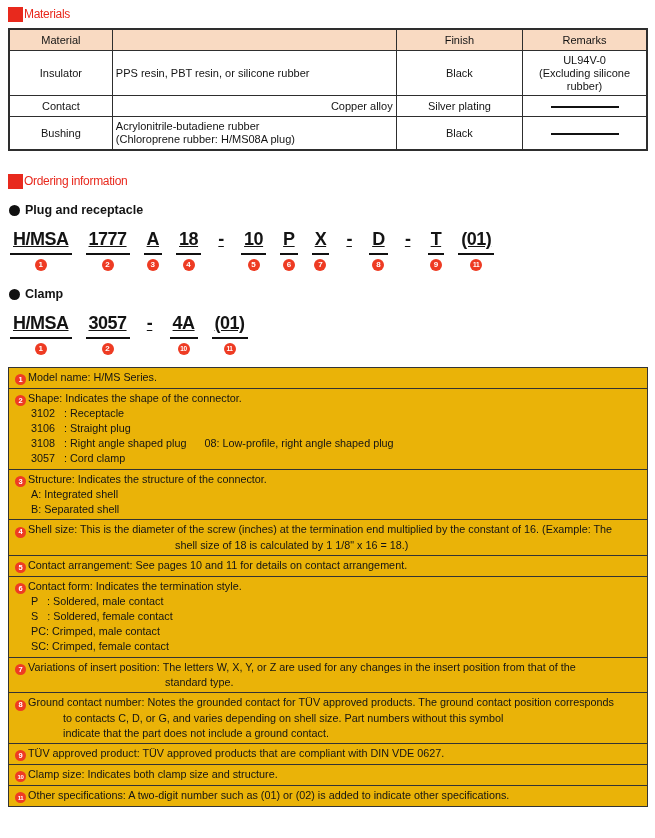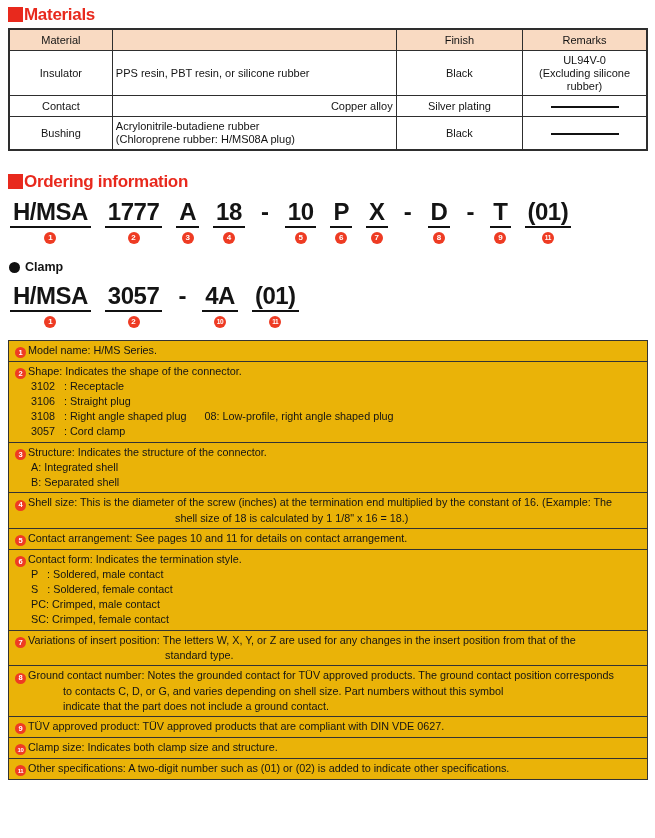--- a/index.html
+++ b/index.html
@@ -12,37 +12,37 @@
   html,body{margin:0;padding:0;background:#ffffff;}
   .page{
     width:655px;height:838px;box-sizing:border-box;
     background:#ffffff;color:var(--ink);
     font-family:"Liberation Sans", sans-serif;
     padding:4px 7px 0 8px;overflow:hidden;position:relative;
   }
   
   .sec-title{display:flex;align-items:center;margin:2px 0 5px 0;}
   .sq{width:15px;height:15px;background:var(--red);flex:0 0 auto;}
-  .sec-title-text{color:var(--red);font-weight:bold;font-size:17px;letter-spacing:-0.3px;line-height:17px;margin-left:1px;}
+  .sec-title-text{color:var(--red);font-weight:normal;font-size:12px;letter-spacing:-0.3px;line-height:17px;margin-left:1px;}
   
   table.mat{border-collapse:collapse;width:640px;table-layout:fixed;margin-top:2px;border:2px solid var(--line);}
   table.mat th, table.mat td{border:1px solid var(--line);font-size:11px;line-height:14px;padding:2px 3px;vertical-align:middle;}
   table.mat th{background:var(--peach);font-weight:normal;height:16px;text-align:center;}
   col.c1{width:103px}col.c2{width:283px}col.c3{width:126px}col.c4{width:124px}
   td.cc{text-align:center;}
   td.desc{text-align:left;padding-left:7px;}
   tr.r-shell td{height:34px;} tr.r-insul td{height:40px;} tr.r-contact td{height:16px;} tr.r-bush td{height:28px;}
   .remark-dash{display:inline-block;width:68px;border-top:2px solid #111;vertical-align:middle;}
   
   .bullet-row{display:flex;align-items:center;gap:5px;font-weight:bold;font-size:12.5px;margin:13px 0 0 1px;}
   .bullet{width:11px;height:11px;border-radius:50%;background:#101010;flex:0 0 auto;}
   
   .code-row{display:flex;gap:14px;margin:9px 0 0 2px;align-items:flex-start;}
   .seg{display:flex;flex-direction:column;align-items:center;}
-  .seg-text{font-weight:bold;font-size:24px;line-height:26px;letter-spacing:-0.5px;padding:0 3px 1px 3px;border-bottom:2.5px solid #111;white-space:nowrap;}
+  .seg-text{font-weight:bold;font-size:18px;line-height:26px;letter-spacing:-0.5px;padding:0 3px 1px 3px;border-bottom:2.5px solid #111;white-space:nowrap;text-decoration:underline;}
   .seg.dash .seg-text{border-bottom:2.5px solid transparent;padding:0;}
   .seg-circ{margin-top:4px;width:12px;height:12px;border-radius:50%;background:var(--circ);color:#fff;
     font-size:8px;font-weight:bold;display:flex;align-items:center;justify-content:center;line-height:1;}
   .seg-circ.two{font-size:6.5px;letter-spacing:-0.4px;}
   .seg.dash .seg-circ{visibility:hidden;}
   
   .notes{margin-top:12px;width:640px;}
   .note{border:1.5px solid #333;background:#eab308;padding:2px 6px 3px 6px;margin-top:-1.5px;
     font-size:10.8px;line-height:15px;white-space:pre-wrap;}
   .note:first-child{margin-top:0;}
@@ -119,20 +119,24 @@
           <td class="cc"><span class="remark-dash"></span></td>
         </tr>
       </tbody>
   </table>
 
   <div class="sec-title" style="margin-top:22px;">
     <span class="sq"></span>
     <span class="sec-title-text">Ordering information</span>
   </div>
 
+  <div class="bullet-row">
+    <span class="bullet"></span>
+    <span>Plug and receptacle</span>
+  </div>
 
   <div class="code-row" id="plug-code">
       <div class="seg">
         <div class="seg-text">H/MSA</div>
         <div class="seg-circ">1</div>
       </div>
       <div class="seg">
         <div class="seg-text">1777</div>
         <div class="seg-circ">2</div>
       </div>

